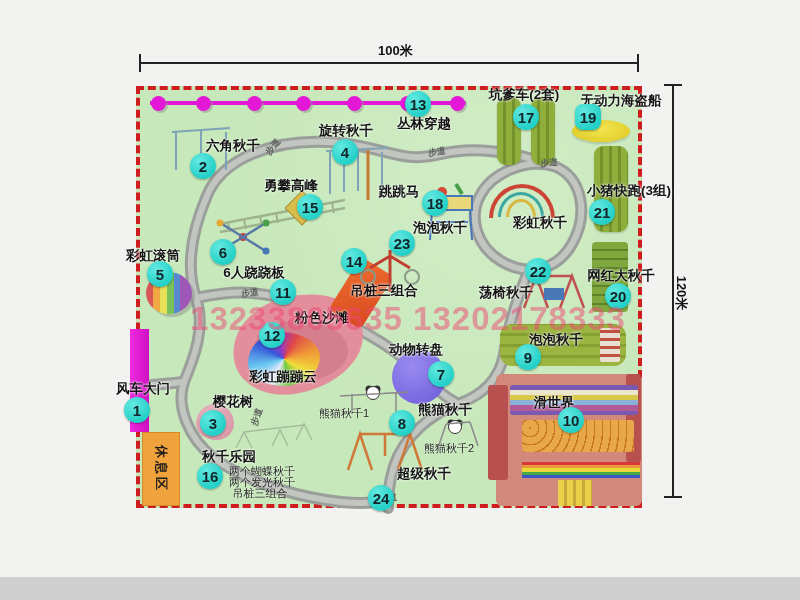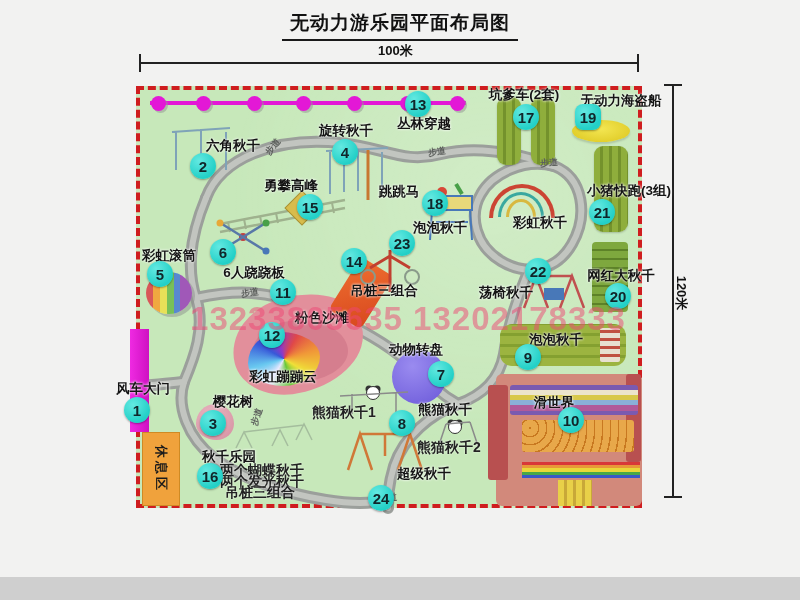--- a/index.html
+++ b/index.html
@@ -15,21 +15,21 @@
   .dim-tick-v{width:2px;height:18px;background:#222;}
   .dim-tick-h{width:18px;height:2px;background:#222;}
   .dim-label{font-size:13px;font-weight:700;color:#111;white-space:nowrap;}
   
   .park{left:136px;top:86px;width:506px;height:422px;box-sizing:border-box;
         background:radial-gradient(circle at 70% 25%,rgba(255,255,255,.18),rgba(255,255,255,0) 55%),#c7e8ba;
         border:4px dashed #cf1d1f;}
   
   .lbl{transform:translate(-50%,-50%);font-size:13.5px;font-weight:700;color:#141414;white-space:nowrap;
        text-shadow:0 0 3px rgba(255,255,255,.85),0 0 2px rgba(255,255,255,.8);z-index:30;}
-  .sub{transform:translate(-50%,-50%);font-size:14px;font-weight:700;color:#222;white-space:nowrap;z-index:30;
+  .sub{transform:translate(-50%,-50%);font-size:11px;font-weight:400;color:#222;white-space:nowrap;z-index:30;
        text-shadow:0 0 2px rgba(255,255,255,.8);}
   .pathlbl{transform:translate(-50%,-50%);font-size:9px;font-weight:700;color:#5c5f5c;white-space:nowrap;z-index:22;}
   .badge{width:26px;height:26px;border-radius:50%;z-index:40;
          background:radial-gradient(circle at 35% 30%,#63e9e1,#23d0c7 70%);
          box-shadow:0 1px 2px rgba(0,0,0,.35);
          display:flex;align-items:center;justify-content:center;
          font-size:15px;font-weight:700;color:#10262a;transform:translate(-50%,-50%);}
   
   .zip-line{left:150px;top:101px;width:316px;height:4px;background:#e318d6;z-index:24;}
   .zip-dot{width:15px;height:15px;border-radius:50%;background:#e318d6;top:96px;z-index:25;
@@ -77,21 +77,20 @@
   .road-label{position:absolute;left:50%;top:50%;transform:translate(-50%,-50%);font-size:30px;font-weight:700;color:#161616;letter-spacing:.9em;white-space:nowrap;text-indent:.9em;}
   .below-road{left:0;top:577px;width:800px;height:23px;background:#cfcfcf;z-index:4;}
   svg{position:absolute;left:0;top:0;z-index:15;}
   #walkways{z-index:8;}
 </style>
 </head>
 <body>
 
 <div id="stage">
 
-  <div class="abs title">无动力游乐园平面布局图</div>
 
   <div class="abs dim-label" style="left:378px;top:42px;">100米</div>
   <div class="abs dim-line-h" style="left:140px;top:62px;width:498px;"></div>
   <div class="abs dim-tick-v" style="left:139px;top:54px;"></div>
   <div class="abs dim-tick-v" style="left:637px;top:54px;"></div>
 
   <div class="abs dim-label" style="left:664px;top:284px;transform:rotate(90deg);">120米</div>
   <div class="abs dim-line-v" style="left:672px;top:85px;height:412px;"></div>
   <div class="abs dim-tick-h" style="left:664px;top:84px;"></div>
   <div class="abs dim-tick-h" style="left:664px;top:496px;"></div>
@@ -220,21 +219,21 @@
   <div class="abs pathlbl" style="left:437px;top:152px;transform:translate(-50%,-50%) rotate(-8deg);">步道</div>
   <div class="abs pathlbl" style="left:549px;top:163px;transform:translate(-50%,-50%) rotate(-5deg);">步道</div>
   <div class="abs pathlbl" style="left:250px;top:293px;transform:translate(-50%,-50%) rotate(-8deg);">步道</div>
   <div class="abs pathlbl" style="left:257px;top:417px;transform:translate(-50%,-50%) rotate(-72deg);">步道</div>
   <div class="abs pathlbl" style="left:388px;top:498px;transform:translate(-50%,-50%) rotate(-4deg);">步道</div>
 
   <div class="abs lbl" style="left:143px;top:389px;">风车大门</div>
   <div class="abs lbl" style="left:233px;top:146px;">六角秋千</div>
   <div class="abs lbl" style="left:214px;top:402px;margin-left:19px;">樱花树</div>
   <div class="abs lbl" style="left:346px;top:131px;">旋转秋千</div>
-  <div class="abs lbl" style="left:153px;top:256px;margin-left:16px;">彩虹滚筒</div>
+  <div class="abs lbl" style="left:153px;top:256px;">彩虹滚筒</div>
   <div class="abs lbl" style="left:254px;top:273px;">6人跷跷板</div>
   <div class="abs lbl" style="left:416px;top:350px;">动物转盘</div>
   <div class="abs lbl" style="left:445px;top:410px;">熊猫秋千</div>
   <div class="abs lbl" style="left:556px;top:340px;">泡泡秋千</div>
   <div class="abs lbl" style="left:554px;top:403px;">滑世界</div>
   <div class="abs lbl" style="left:322px;top:318px;">粉色沙滩</div>
   <div class="abs lbl" style="left:283px;top:377px;">彩虹蹦蹦云</div>
   <div class="abs lbl" style="left:424px;top:124px;">丛林穿越</div>
   <div class="abs lbl" style="left:384px;top:291px;">吊桩三组合</div>
   <div class="abs lbl" style="left:291px;top:186px;">勇攀高峰</div>

